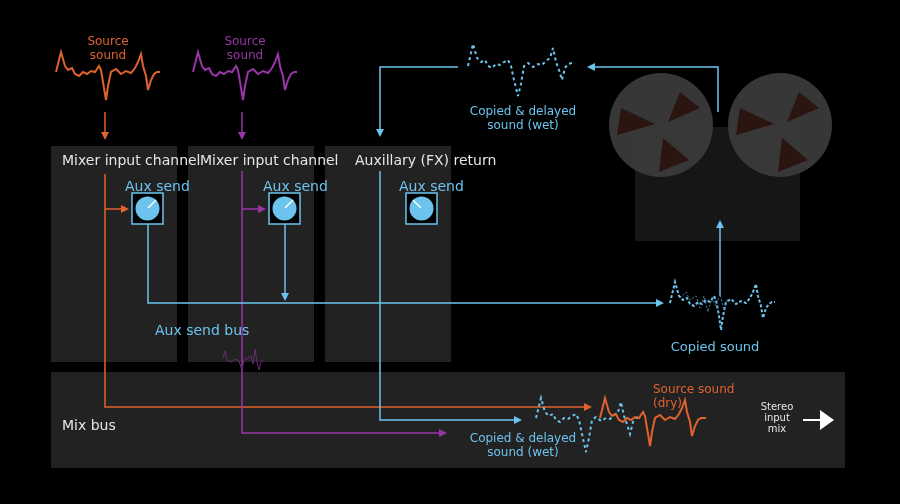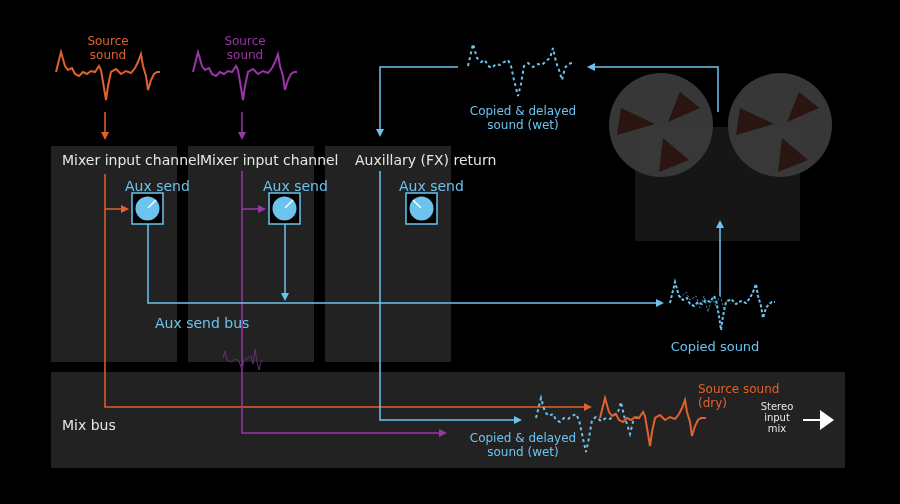--- a/index.html
+++ b/index.html
@@ -109,37 +109,37 @@
 </div>
 
 <div class="lbl" style="left:62px;top:152px;">Mixer input channel</div>
 <div class="lbl" style="left:200px;top:152px;">Mixer input channel</div>
 <div class="lbl" style="left:339px;top:152px;margin-left:16px;">Auxillary (FX) return</div>
 
 <div class="lbl" style="left:125px;top:178px;color:#6cc3ee;">Aux send</div>
 <div class="lbl" style="left:263px;top:178px;color:#6cc3ee;">Aux send</div>
 <div class="lbl" style="left:399px;top:178px;color:#6cc3ee;">Aux send</div>
 
-<div class="lbl" style="left:155px;top:315px;color:#6cc3ee;">Aux send bus</div>
+<div class="lbl" style="left:155px;top:322px;color:#6cc3ee;">Aux send bus</div>
 
 <div class="lbl" style="left:62px;top:417px;">Mix bus</div>
 
 <div class="t" style="left:455px;top:104px;width:136px;color:#6cc3ee;font-size:12px;">
   <div>Copied &amp; delayed</div>
   <div>sound (wet)</div>
 </div>
 
 <div class="t" style="left:660px;top:340px;width:110px;color:#6cc3ee;font-size:13px;">Copied sound</div>
 
 <div class="t" style="left:455px;top:431px;width:136px;color:#6cc3ee;font-size:12px;">
   <div>Copied &amp; delayed</div>
   <div>sound (wet)</div>
 </div>
 
-<div style="position:absolute;left:653px;top:382px;color:#e0622e;font-size:12px;line-height:14px;margin-left:45px;">
+<div style="position:absolute;left:653px;top:382px;color:#e0622e;font-size:12px;line-height:14px;">
   <div>Source sound</div>
   <div>(dry)</div>
 </div>
 
 <div class="t" style="left:752px;top:401px;width:50px;color:#e6e6e6;font-size:10px;line-height:11px;">
   <div>Stereo</div>
   <div>input</div>
   <div>mix</div>
 </div>
 

